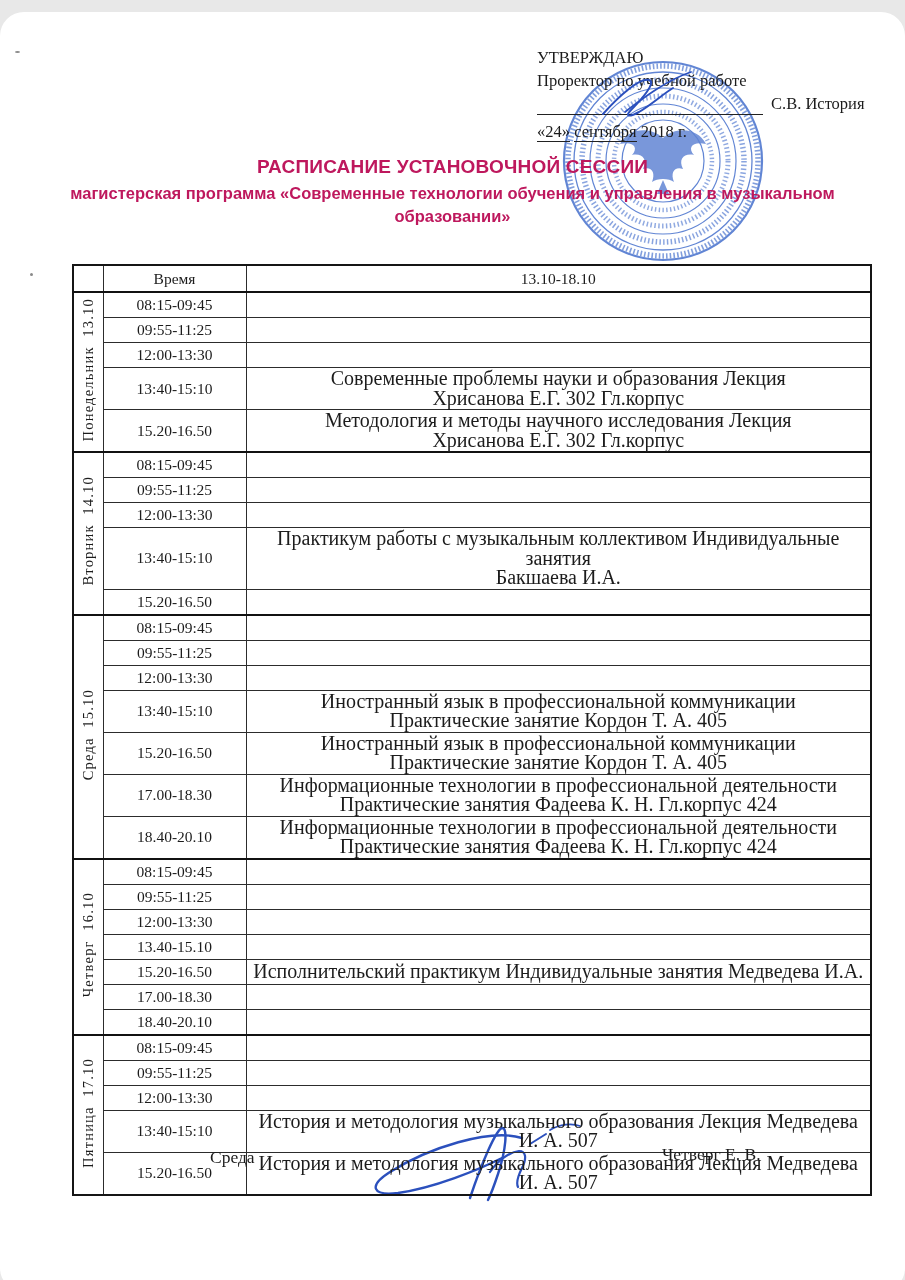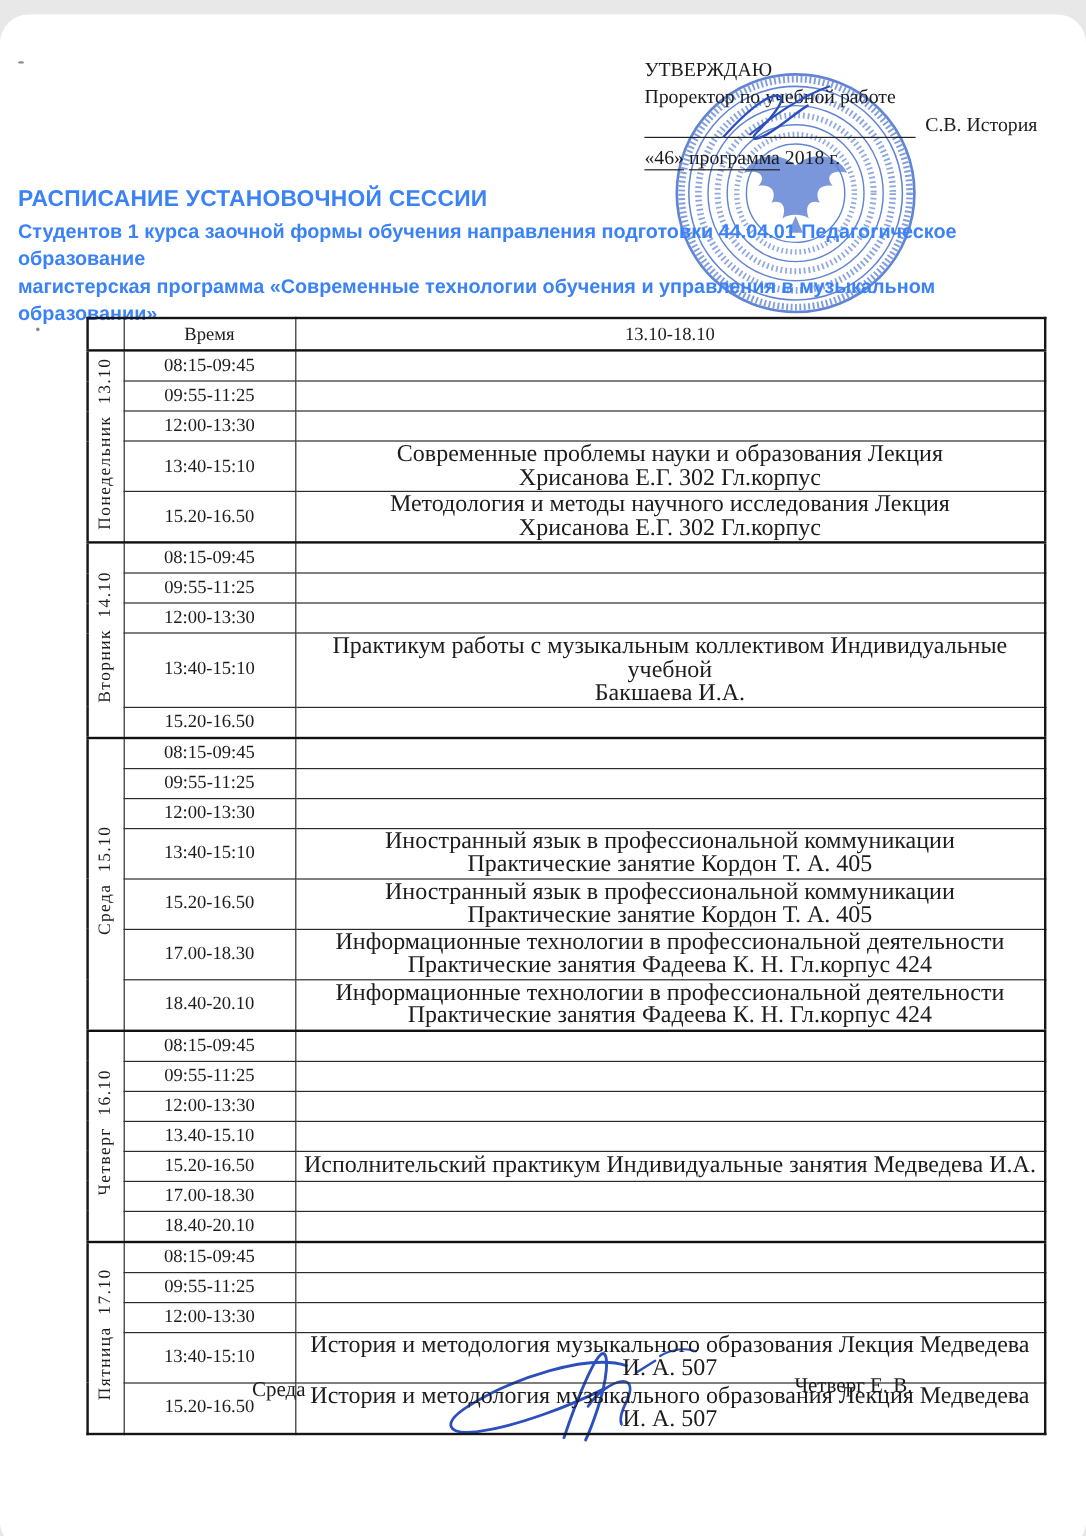--- a/index.html
+++ b/index.html
@@ -13,22 +13,22 @@
   .signer{padding-left:8px;white-space:nowrap;}
   .u{border-bottom:1.4px solid #222;}
   .date-row{margin-top:2px;}
 
   
   .stamp{position:absolute;left:556px;top:42px;z-index:2;opacity:.82;pointer-events:none;}
   .stamp circle,.stamp path{stroke:var(--stamp-blue,#3f6bcb);fill:none;}
   .stamp .fill{fill:var(--stamp-blue,#3f6bcb);stroke:none;opacity:.85;}
 
   
-  .title-block{position:absolute;left:15px;top:144px;width:875px;text-align:left;z-index:3;
-               font-family:"Liberation Sans", sans-serif;font-weight:bold;color:#3b82f6;}
+  .title-block{position:absolute;left:15px;top:144px;width:875px;text-align:center;z-index:3;
+               font-family:"Liberation Sans", sans-serif;font-weight:bold;color:#be185d;}
   .doc-title{font-size:19px;letter-spacing:.2px;}
   .doc-sub{font-size:16.5px;margin-top:4px;line-height:23px;}
 
   
   table.sched{position:absolute;left:72px;top:252px;width:798px;border-collapse:collapse;
               table-layout:fixed;z-index:3;border:2.5px solid #151515;}
   table.sched th,table.sched td{border:1.4px solid #2c2c2c;padding:1px 4px;vertical-align:middle;}
   table.sched thead tr{border-bottom:2.6px solid #111;}
   tbody.day-group{border-top:2.6px solid #111;}
   th{font-weight:normal;font-size:15.5px;height:23px;}
@@ -68,30 +68,29 @@
     <div>УТВЕРЖДАЮ</div>
     <div>Проректор по учебной работе</div>
     <div class="row3">
       <svg width="110" height="52" viewBox="0 0 110 52" style="position:absolute;left:58px;top:-24px;">
         <path class="ink" stroke-width="2" d="M8 46 C 24 28, 44 10, 54 12 C 62 14, 46 32, 36 42 C 30 48, 33 50, 44 44 C 56 37, 68 26, 78 20"></path>
         <path class="ink" stroke-width="1.8" d="M30 44 C 48 30, 72 12, 96 4"></path>
       </svg>
       <span class="sig-underline"></span><span class="signer">С.В. История</span>
     </div>
     <div class="date-row">
-      <span class="u">«46»</span>
-      <span class="u">программа</span>
+      <span class="u">«24»</span>
+      <span class="u">сентября</span>
       <span>2018 г.</span>
     </div>
   </div>
 
   <div class="title-block">
     <div class="doc-title">РАСПИСАНИЕ УСТАНОВОЧНОЙ СЕССИИ</div>
     <div class="doc-sub">
-      <div>Студентов 1 курса заочной формы обучения направления подготовки 44.04.01 Педагогическое образование</div>
       <div>магистерская программа «Современные технологии обучения и управления в музыкальном образовании»</div>
     </div>
   </div>
 
   <table class="sched" id="sched">
     <colgroup>
         <col style="width:30px">
         <col style="width:143px">
         <col style="width:625px">
       </colgroup>
@@ -141,21 +140,21 @@
           <td class="time-cell">09:55-11:25</td>
           <td class="content-cell"></td>
         </tr>
         <tr>
           <td class="time-cell">12:00-13:30</td>
           <td class="content-cell"></td>
         </tr>
         <tr>
           <td class="time-cell">13:40-15:10</td>
           <td class="content-cell">
-            <div>Практикум работы с музыкальным коллективом Индивидуальные учебной</div>
+            <div>Практикум работы с музыкальным коллективом Индивидуальные занятия</div>
             <div>Бакшаева И.А.</div>
           </td>
         </tr>
         <tr>
           <td class="time-cell">15.20-16.50</td>
           <td class="content-cell"></td>
         </tr>
       </tbody>
       <tbody class="day-group">
         <tr>

